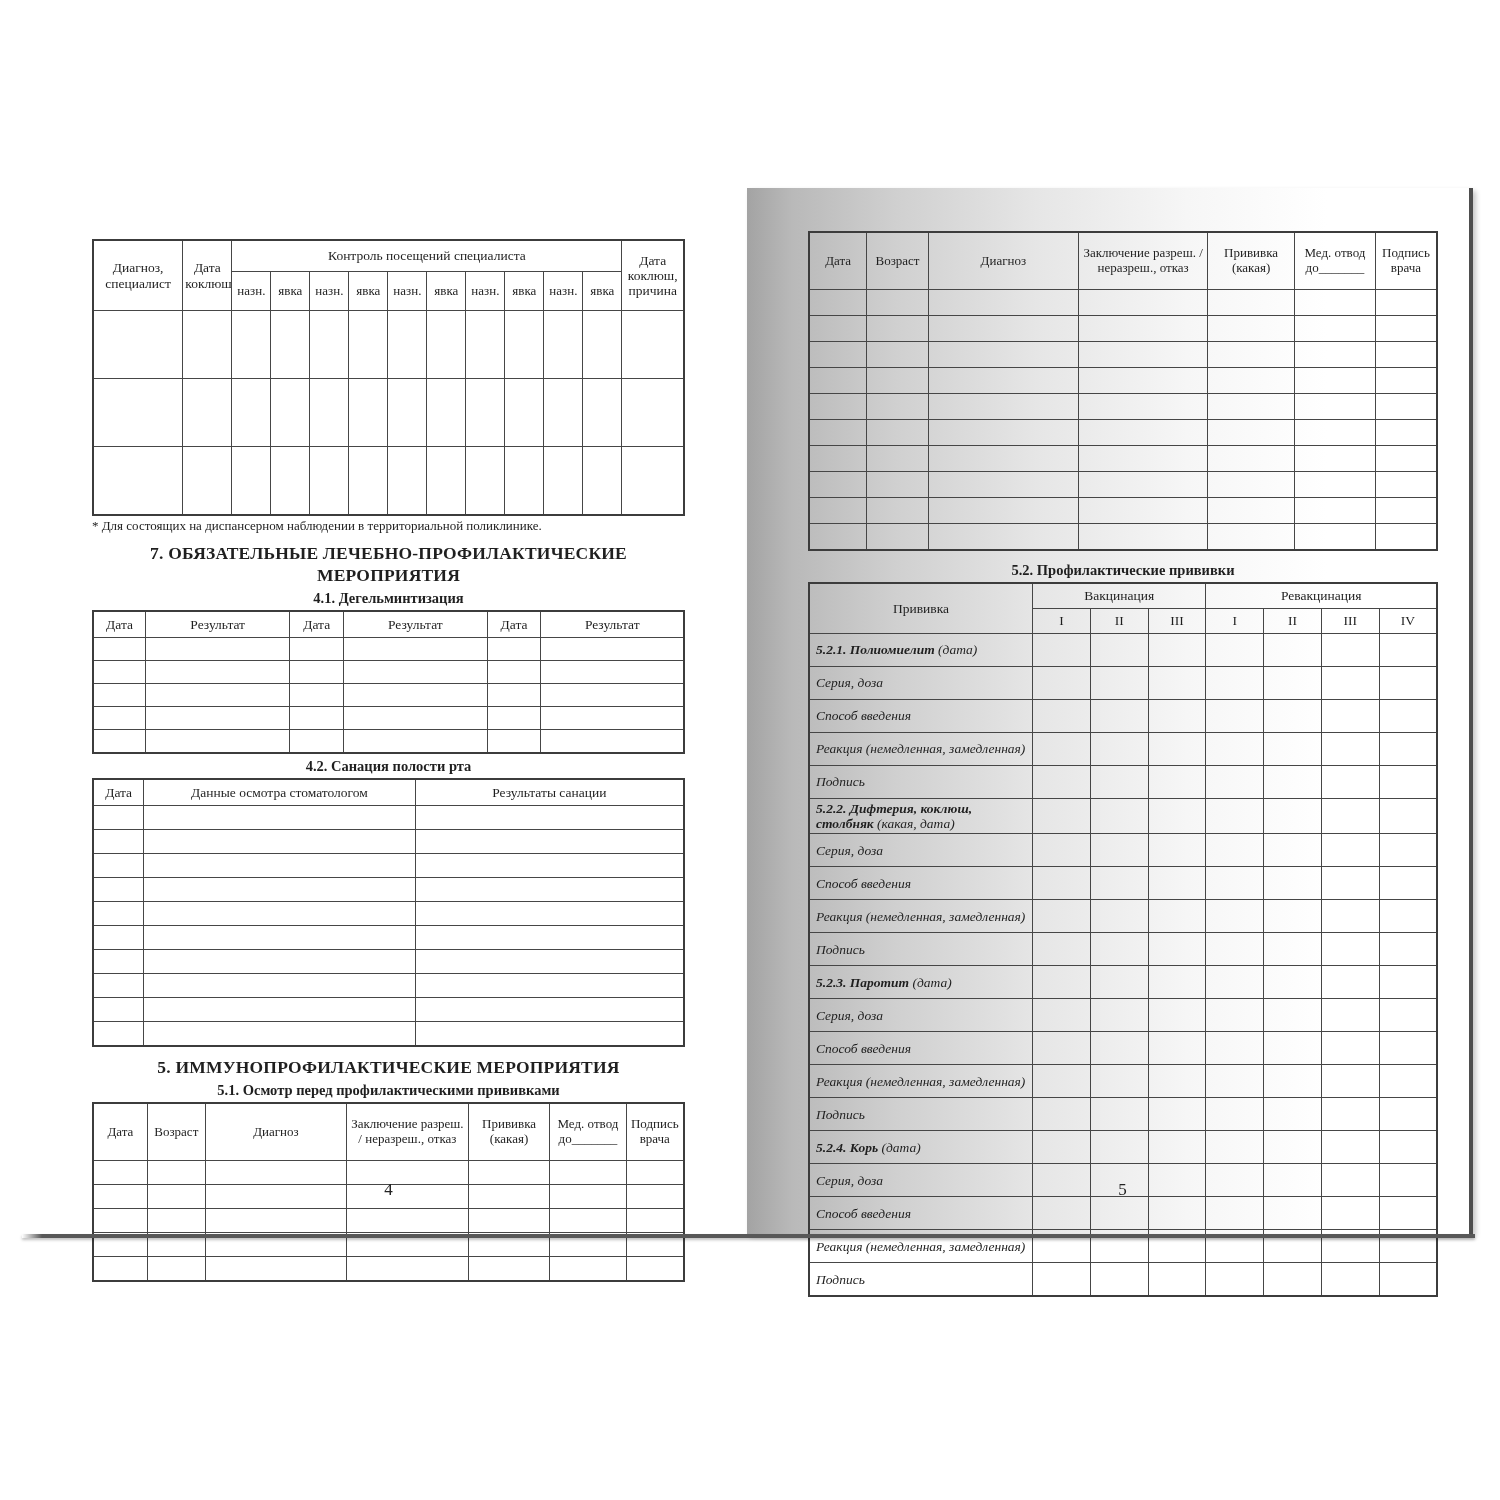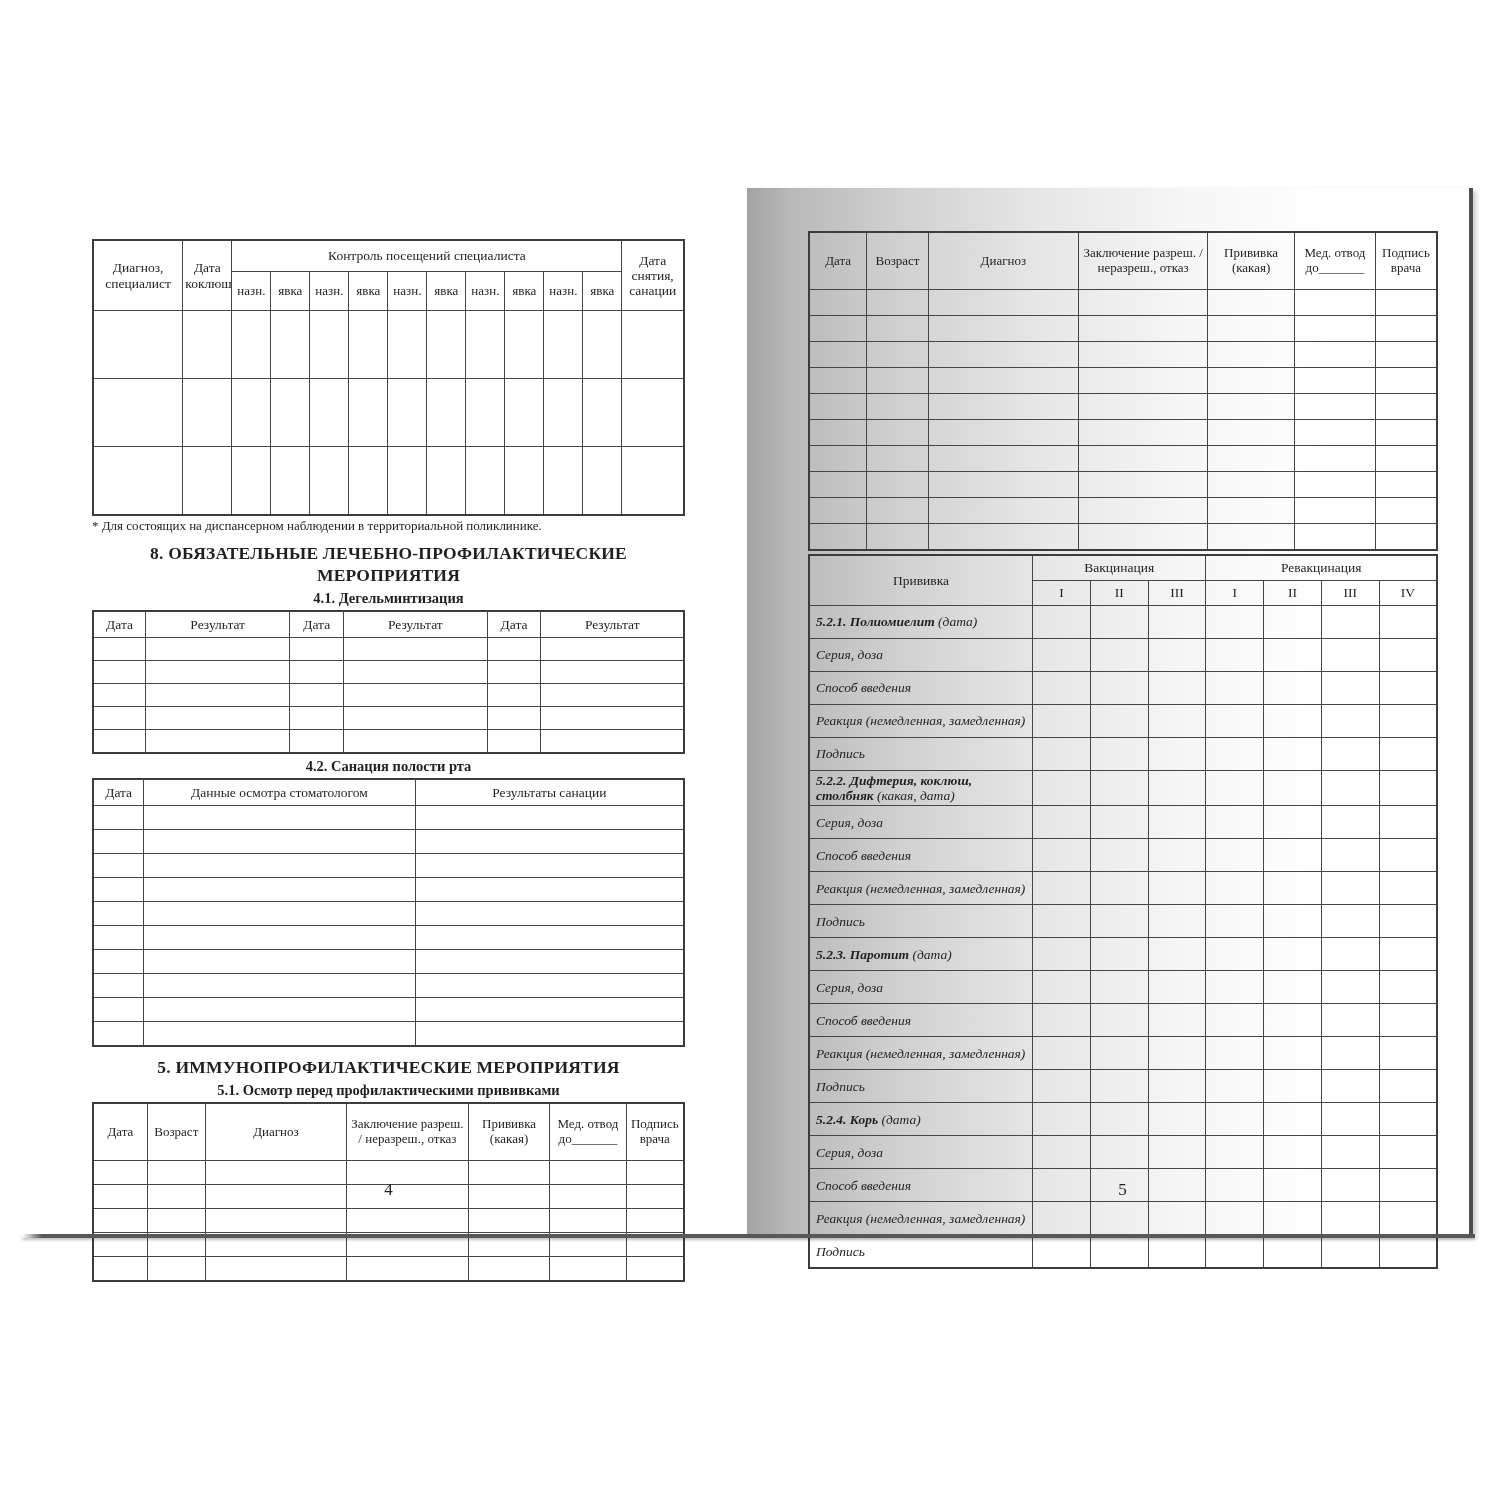--- a/index.html
+++ b/index.html
@@ -178,20 +178,21 @@
               <td></td>
               <td></td>
               <td></td>
               <td></td>
               <td></td>
               <td></td>
             </tr>
           </tbody>
       </table>
 
+      <div class="sub-title" style="margin-top:10px">5.2. Профилактические прививки</div>
 
       <table class="form t-vacc">
         <colgroup>
           <col style="width:35.6%">
           <col style="width:9.2%">
             <col style="width:9.2%">
             <col style="width:9.2%">
           <col style="width:9.2%">
             <col style="width:9.2%">
             <col style="width:9.2%">
@@ -436,21 +437,21 @@
           <col style="width:6.6%">
           <col style="width:6.6%">
           <col style="width:6.6%">
         <col style="width:10.5%">
       </colgroup>
       <thead>
         <tr>
           <th rowspan="2">Диагноз, специалист</th>
           <th rowspan="2">Дата коклюш</th>
           <th colspan="10">Контроль посещений специалиста</th>
-          <th rowspan="2">Дата снятия, санации</th>
+          <th rowspan="2">Дата коклюш, причина</th>
         </tr>
         <tr>
           <th>назн.</th>
           <th>явка</th>
           <th>назн.</th>
           <th>явка</th>
           <th>назн.</th>
           <th>явка</th>
           <th>назн.</th>
           <th>явка</th>
@@ -502,21 +503,21 @@
             <td></td>
             <td></td>
             <td></td>
             <td></td>
           </tr>
         </tbody>
     </table>
 
     <div class="footnote">* Для состоящих на диспансерном наблюдении в территориальной поликлинике.</div>
 
-    <div class="sec-title">8. ОБЯЗАТЕЛЬНЫЕ ЛЕЧЕБНО-ПРОФИЛАКТИЧЕСКИЕ МЕРОПРИЯТИЯ</div>
+    <div class="sec-title">7. ОБЯЗАТЕЛЬНЫЕ ЛЕЧЕБНО-ПРОФИЛАКТИЧЕСКИЕ МЕРОПРИЯТИЯ</div>
     <div class="sub-title">4.1. Дегельминтизация</div>
 
     <table class="form t-deworm">
       <colgroup>
         <col style="width:8.9%">
           <col style="width:24.4%">
           <col style="width:9.1%">
         <col style="width:24.3%">
           <col style="width:9.1%">
           <col style="width:24.2%">

